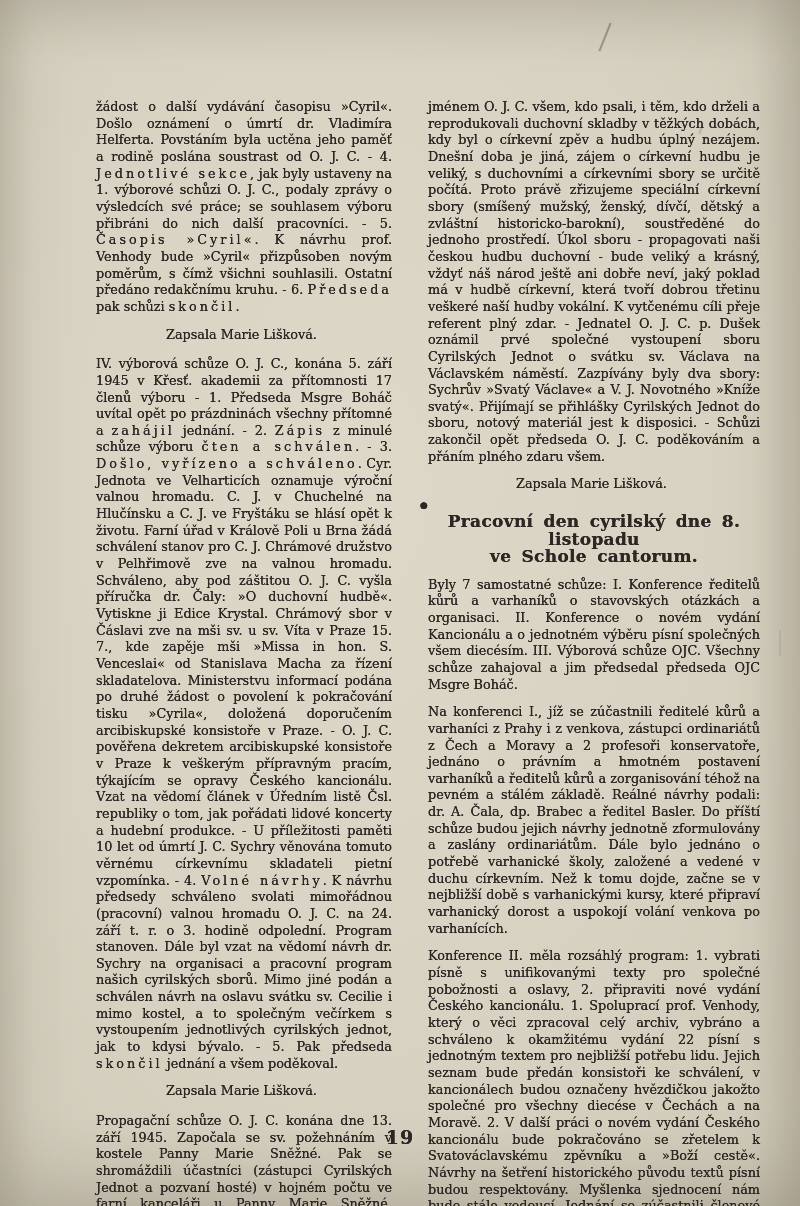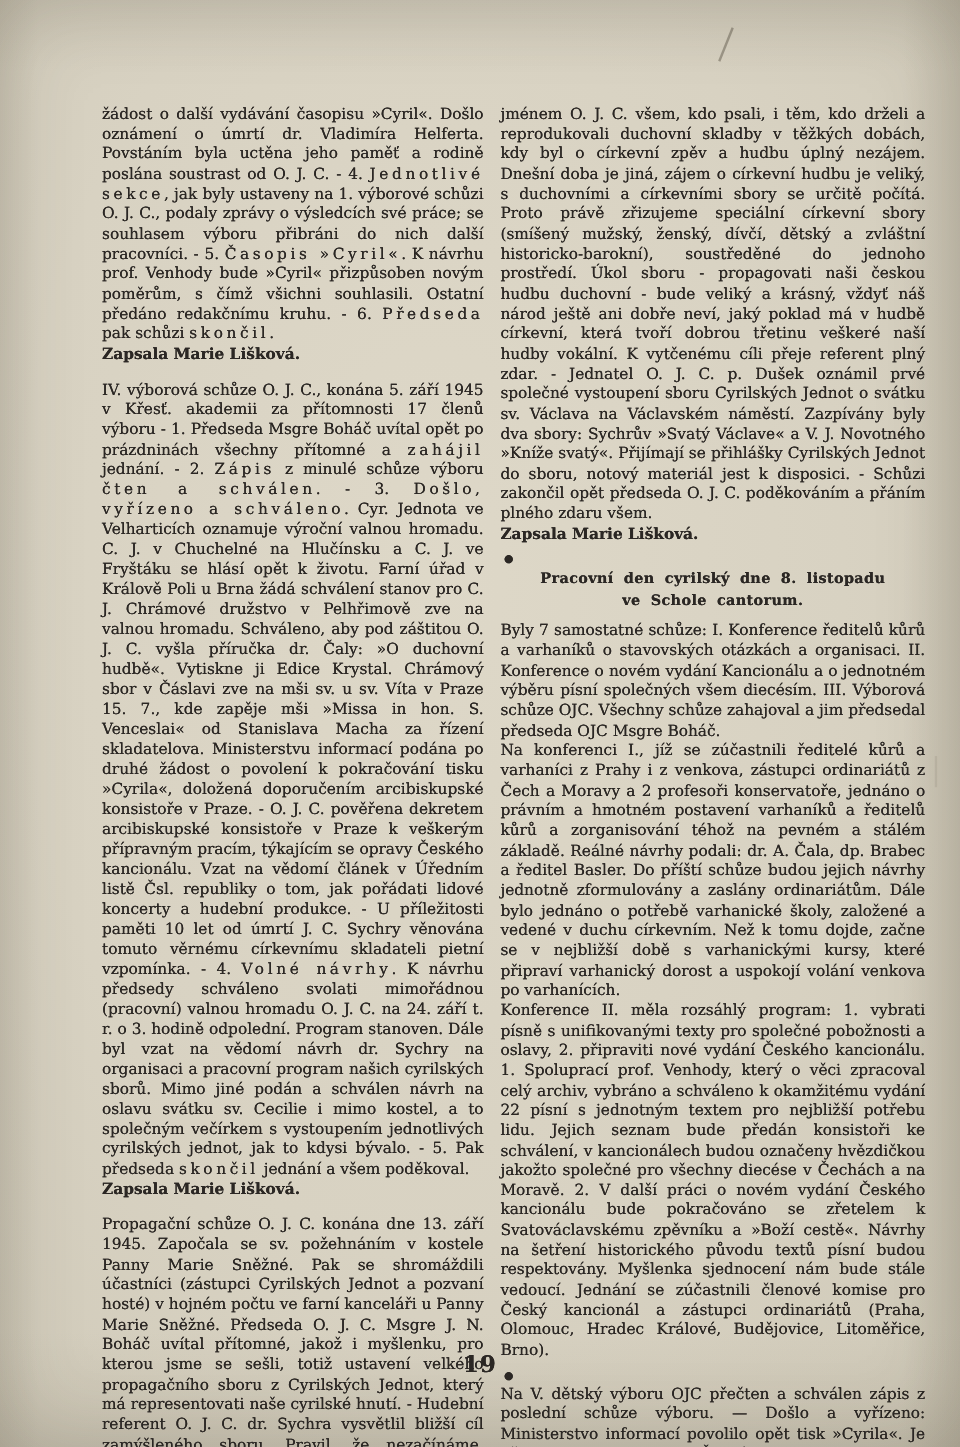--- a/index.html
+++ b/index.html
@@ -27,47 +27,46 @@
     top: 88px;
     width: 686px;
     display: flex;
     gap: 14px;
   }
   .col { font-size: 12.8px; line-height: 16.65px; }
   .col-left  { width: 318px; }
   .col-right { width: 354px; }
 
   .para {
-    margin: 0;
+    margin: 11px;
     text-align: justify;
     text-shadow: 0 0 0.4px currentColor;
   }
   .para.gap-before { margin-top: 13px; }
 
   .run-bold   { font-weight: normal; }
   .run-spaced { letter-spacing: 3px; }
 
   .signature {
     margin: 0;
-    text-align: left;
+    text-align: center;
     padding-right: 5px;
     text-shadow: 0 0 0.4px currentColor;
-    font-weight: bold;
   }
 
   .bullet {
     font-size: 9px;
     line-height: 10px;
     margin: 7px 0 3px 3px;
     text-shadow: 0 0 0.5px currentColor;
   }
 
   .heading {
     margin: 2px 0 9px 0;
-    font-size: 12px;
+    font-size: 17px;
     line-height: 17.5px;
     font-weight: bold;
     text-align: center;
     word-spacing: 4px;
     letter-spacing: 0.3px;
     text-shadow: 0 0 0.4px currentColor;
   }
   .heading span { display: block; }
 
   .page-number {

